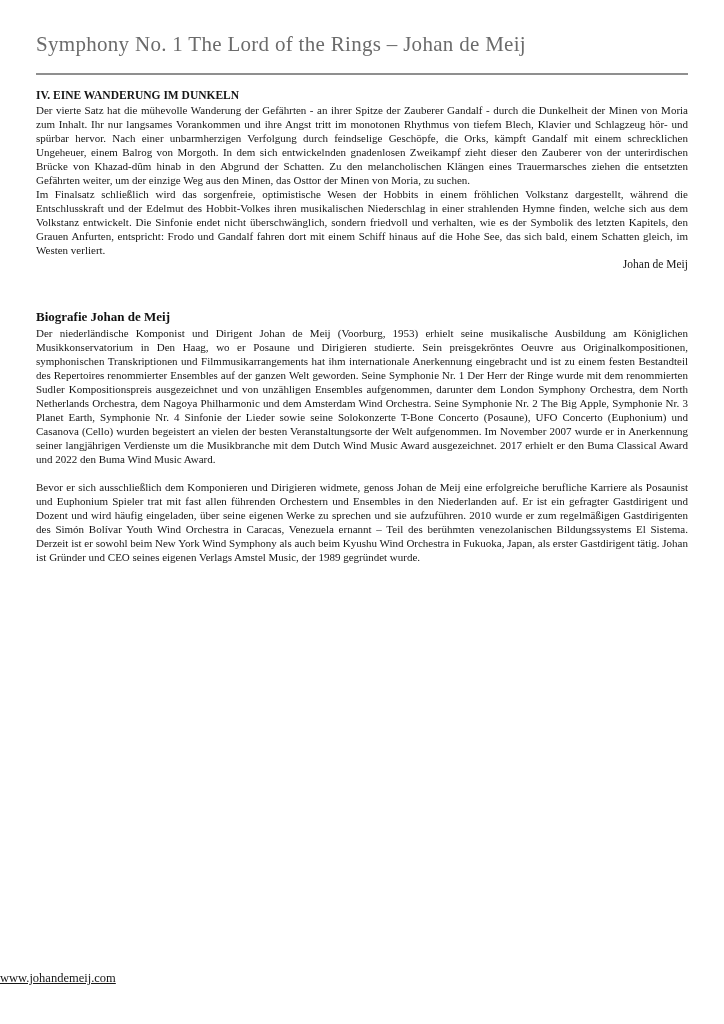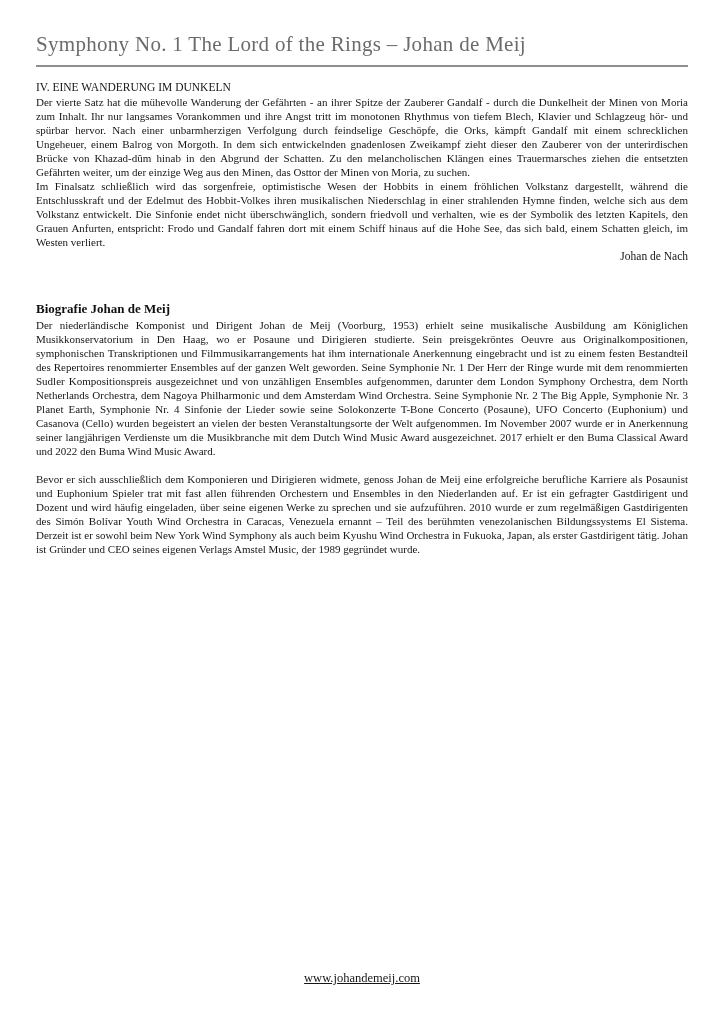--- a/index.html
+++ b/index.html
@@ -18,28 +18,28 @@
   }
   .content {
     padding: 0 36px;
   }
   .title {
     margin: 32px 0 0 0;
     font-size: 21px;
     font-weight: normal;
     letter-spacing: 0.3px;
     color: #6b6b6b;
-    padding-bottom: 8px;
+    padding-bottom: 16px;
     border-bottom: 2px solid #8f8f8f;
   }
   .mov-heading {
     margin-top: 13px;
     font-size: 11.5px;
     line-height: 14.7px;
-    font-weight: normal;
+    font-weight: bold;
   }
   .mov-heading.second {
     margin-top: 32px;
   }
   .body-text {
     margin: 0;
     font-size: 11px;
     line-height: 14px;
     text-align: justify;
     hyphens: none;
@@ -60,21 +60,21 @@
     margin-top: 14px;
   }
   .bio-para.last {
     margin-top: 16px;
   }
   .footer {
     position: absolute;
     left: 0;
     right: 0;
     bottom: 38px;
-    text-align: center;
+    text-align: left;
   }
   .footer a {
     font-size: 12.5px;
     color: #161616;
     text-decoration: underline;
     cursor: pointer;
   }
 </style>
 </head>
 <body>
@@ -86,21 +86,21 @@
 
     <div>
       <div class="mov-heading">IV. EINE WANDERUNG IM DUNKELN</div>
       <p class="body-text">Der vierte Satz hat die mühevolle Wanderung der Gefährten - an ihrer Spitze der Zauberer Gandalf - durch die Dunkelheit der Minen von Moria zum Inhalt. Ihr nur langsames Vorankommen und ihre Angst tritt im monotonen Rhythmus von tiefem Blech, Klavier und Schlagzeug hör- und spürbar hervor. Nach einer unbarmherzigen Verfolgung durch feindselige Geschöpfe, die Orks, kämpft Gandalf mit einem schrecklichen Ungeheuer, einem Balrog von Morgoth. In dem sich entwickelnden gnadenlosen Zweikampf zieht dieser den Zauberer von der unterirdischen Brücke von Khazad-dûm hinab in den Abgrund der Schatten. Zu den melancholischen Klängen eines Trauermarsches ziehen die entsetzten Gefährten weiter, um der einzige Weg aus den Minen, das Osttor der Minen von Moria, zu suchen.</p>
     </div>
 
     <div>
       <p class="body-text">Im Finalsatz schließlich wird das sorgenfreie, optimistische Wesen der Hobbits in einem fröhlichen Volkstanz dargestellt, während die Entschlusskraft und der Edelmut des Hobbit-Volkes ihren musikalischen Niederschlag in einer strahlenden Hymne finden, welche sich aus dem Volkstanz entwickelt. Die Sinfonie endet nicht überschwänglich, sondern friedvoll und verhalten, wie es der Symbolik des letzten Kapitels, den Grauen Anfurten, entspricht: Frodo und Gandalf fahren dort mit einem Schiff hinaus auf die Hohe See, das sich bald, einem Schatten gleich, im Westen verliert.</p>
     </div>
 
-    <div class="signature">Johan de Nach</div>
+    <div class="signature">Johan de Meij</div>
 
     <div>
       <h2 class="bio-heading">Biografie Johan de Meij</h2>
       <p class="body-text bio-para">Der niederländische Komponist und Dirigent Johan de Meij (Voorburg, 1953) erhielt seine musikalische Ausbildung am Königlichen Musikkonservatorium in Den Haag, wo er Posaune und Dirigieren studierte. Sein preisgekröntes Oeuvre aus Originalkompositionen, symphonischen Transkriptionen und Filmmusikarrangements hat ihm internationale Anerkennung eingebracht und ist zu einem festen Bestandteil des Repertoires renommierter Ensembles auf der ganzen Welt geworden. Seine Symphonie Nr. 1 Der Herr der Ringe wurde mit dem renommierten Sudler Kompositionspreis ausgezeichnet und von unzähligen Ensembles aufgenommen, darunter dem London Symphony Orchestra, dem North Netherlands Orchestra, dem Nagoya Philharmonic und dem Amsterdam Wind Orchestra. Seine Symphonie Nr. 2 The Big Apple, Symphonie Nr. 3 Planet Earth, Symphonie Nr. 4 Sinfonie der Lieder sowie seine Solokonzerte T-Bone Concerto (Posaune), UFO Concerto (Euphonium) und Casanova (Cello) wurden begeistert an vielen der besten Veranstaltungsorte der Welt aufgenommen. Im November 2007 wurde er in Anerkennung seiner langjährigen Verdienste um die Musikbranche mit dem Dutch Wind Music Award ausgezeichnet. 2017 erhielt er den Buma Classical Award und 2022 den Buma Wind Music Award.</p>
       <p class="body-text bio-para">Bevor er sich ausschließlich dem Komponieren und Dirigieren widmete, genoss Johan de Meij eine erfolgreiche berufliche Karriere als Posaunist und Euphonium Spieler trat mit fast allen führenden Orchestern und Ensembles in den Niederlanden auf. Er ist ein gefragter Gastdirigent und Dozent und wird häufig eingeladen, über seine eigenen Werke zu sprechen und sie aufzuführen. 2010 wurde er zum regelmäßigen Gastdirigenten des Simón Bolívar Youth Wind Orchestra in Caracas, Venezuela ernannt – Teil des berühmten venezolanischen Bildungssystems El Sistema. Derzeit ist er sowohl beim New York Wind Symphony als auch beim Kyushu Wind Orchestra in Fukuoka, Japan, als erster Gastdirigent tätig. Johan ist Gründer und CEO seines eigenen Verlags Amstel Music, der 1989 gegründet wurde.</p>
     </div>
 
   </div>
 
   <div class="footer">

